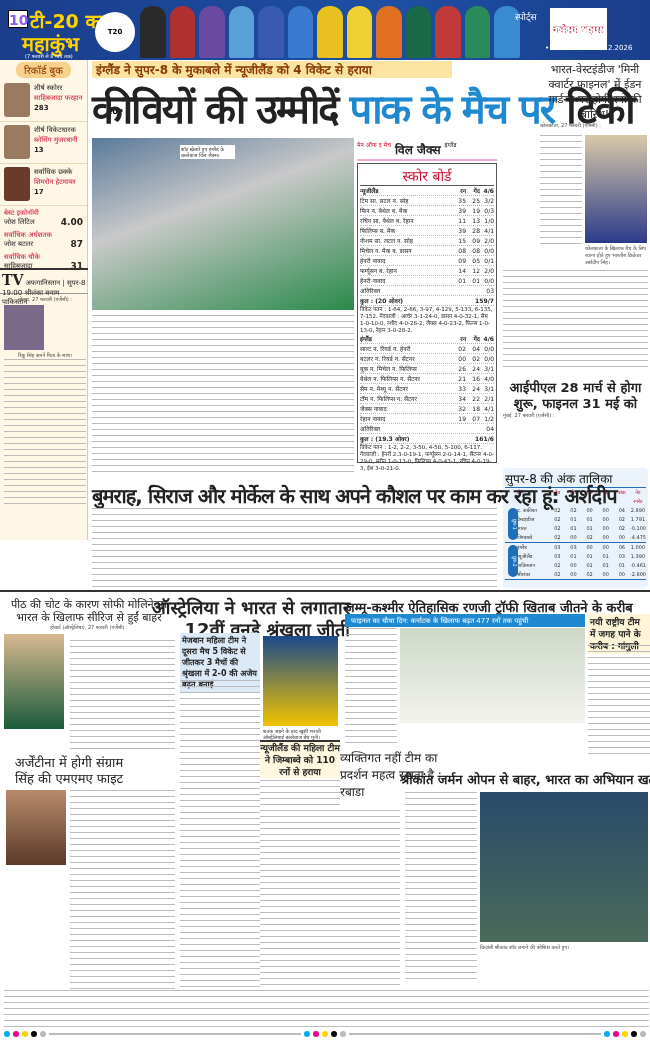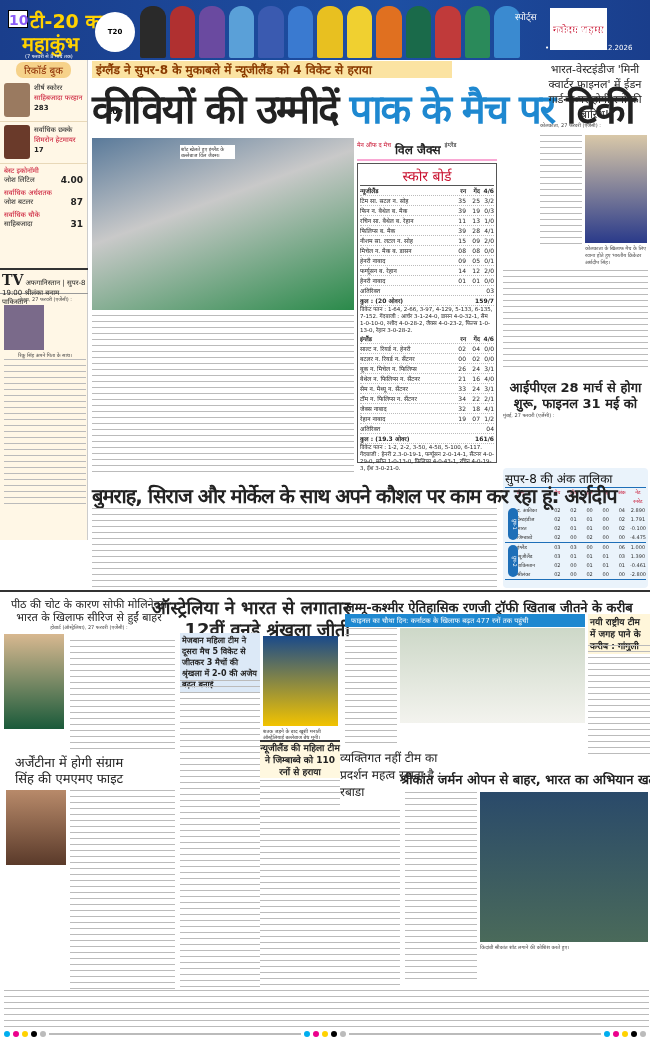--- a/index.html
+++ b/index.html
@@ -106,20 +106,24 @@
   <div class="abs date">• SATURDAY • 28.2.2026</div>
 </div>
 
 <div class="abs rbook">
   <div class="rbtitle">रिकॉर्ड बुक</div>
   <div class="rbitem">
       <div class="ph"></div>
       <div class="rbtext"><div>शीर्ष स्कोरर</div><div class="red">साहिबजादा फरहान</div><b>283</b></div>
     </div>
   <div class="rbitem">
+      <div class="ph"></div>
+      <div class="rbtext"><div>शीर्ष विकेटधारक</div><div class="red">ब्लेसिंग मुजरबानी</div><b>13</b></div>
+    </div>
+  <div class="rbitem">
       <div class="ph" style="background:#6a3a2a"></div>
       <div class="rbtext"><div>सर्वाधिक छक्के</div><div class="red">शिमरोन हेटमायर</div><b>17</b></div>
     </div>
   <div class="stat"><div class="red">बेस्ट इकोनॉमी</div><b>4.00</b><span>जोश लिटिल</span></div>
   <div class="stat"><div class="red">सर्वाधिक अर्धशतक</div><b>87</b><span>जोश बटलर</span></div>
   <div class="stat"><div class="red">सर्वाधिक चौके</div><b>31</b><span>साहिबजादा</span></div>
 </div>
 
 <div class="abs tv">
   <span class="big">TV</span> <span>अफगानिस्तान | सुपर-8</span><br>

